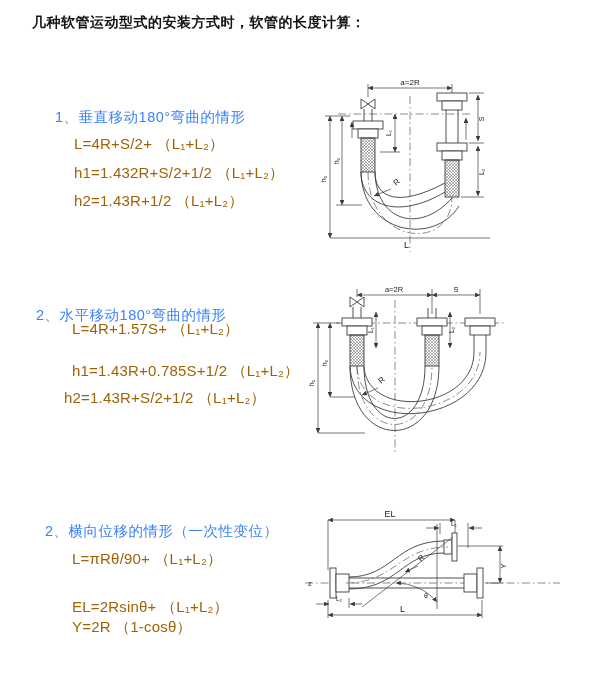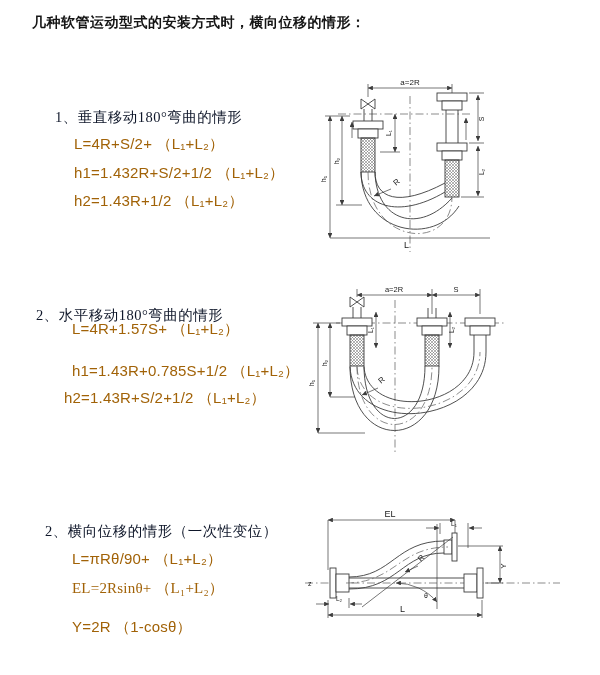--- a/index.html
+++ b/index.html
@@ -1,32 +1,32 @@
 <!DOCTYPE html>
 <html><head>
 <meta charset="utf-8">
 <style>
   html,body { margin:0; padding:0; background:#ffffff; }
   body { width:600px; height:675px; position:relative; overflow:hidden;
          font-family:"Liberation Sans", sans-serif; color:#111; }
   .abs { position:absolute; white-space:nowrap; }
   .title { font-size:14px; font-weight:700; letter-spacing:.5px; color:#151515; }
-  .sec-heading { font-size:14.5px; font-weight:500; letter-spacing:.5px; color:#0f172a;font-family:Liberation Serif, serif; }
+  .sec-heading { font-size:14.5px; font-weight:500; letter-spacing:.5px; color:#3b82f6; }
   .formula { font-size:15px; letter-spacing:.2px; color:#a16207; }
   svg.diagram { position:absolute; overflow:visible; }
   svg text { fill:#1a1a1a; font-family:"Liberation Sans", sans-serif; }
   .ln  { fill:none; stroke:#3c3c3c; stroke-width:0.9; }
   .dim { fill:none; stroke:#3c3c3c; stroke-width:0.7; }
   .cl  { fill:none; stroke:#5a5a5a; stroke-width:0.7; stroke-dasharray:8 3 1.5 3; }
   .fit { fill:#ffffff; stroke:#3c3c3c; stroke-width:0.9; }
 </style>
 </head>
 <body>
 
-<div class="abs title" style="left:32px; top:14px;">几种软管运动型式的安装方式时，横向位移的情形：</div>
+<div class="abs title" style="left:32px; top:14px;">几种软管运动型式的安装方式时，软管的长度计算：</div>
 
 <div class="abs sec-heading" style="left:55px; top:108px;">1、垂直移动180°弯曲的情形</div>
 <div class="abs formula" style="left:74px; top:135px;">L=4R+S/2+ （L₁+L₂）</div>
 <div class="abs formula" style="left:74px; top:164px;">h1=1.432R+S/2+1/2 （L₁+L₂）</div>
 <div class="abs formula" style="left:74px; top:192px;">h2=1.43R+1/2 （L₁+L₂）</div>
 
 <svg class="diagram" style="left:303px; top:68px;" width="295" height="195" viewBox="303 68 295 195">
   <defs>
     <marker id="ar1" viewBox="0 0 10 10" refX="10" refY="5" markerWidth="7" markerHeight="7" orient="auto-start-reverse">
       <path d="M0,0 L10,5 L0,10 Z" fill="#3c3c3c"></path>
@@ -195,21 +195,21 @@
 
   <g>
     <text x="381" y="384" font-size="8" transform="rotate(-40 381 384)">R</text>
     <line class="dim" x1="378" y1="388" x2="362" y2="395" marker-end="url(#ar2)"></line>
   </g>
 </svg>
 
 <div class="abs sec-heading" style="left:45px; top:522px;">2、横向位移的情形（一次性变位）</div>
 <div class="abs formula" style="left:72px; top:550px;">L=πRθ/90+ （L₁+L₂）</div>
 <div class="abs formula" style="left:72px; top:578px;margin-top:40px;">Y=2R （1-cosθ）</div>
-<div class="abs formula" style="left:72px; top:579px;font-family:Liberation Serif, serif;">EL=2Rsinθ+ （L₁+L₂）</div>
+<div class="abs formula" style="left:72px; top:598px;">EL=2Rsinθ+ （L₁+L₂）</div>
 
 <svg class="diagram" style="left:300px; top:500px;" width="300" height="158" viewBox="300 500 300 158">
   <defs>
     <marker id="ar3" viewBox="0 0 10 10" refX="10" refY="5" markerWidth="7" markerHeight="7" orient="auto-start-reverse">
       <path d="M0,0 L10,5 L0,10 Z" fill="#3c3c3c"></path>
     </marker>
   </defs>
 
   <g>
     <line class="cl" x1="305" y1="583" x2="560" y2="583"></line>

